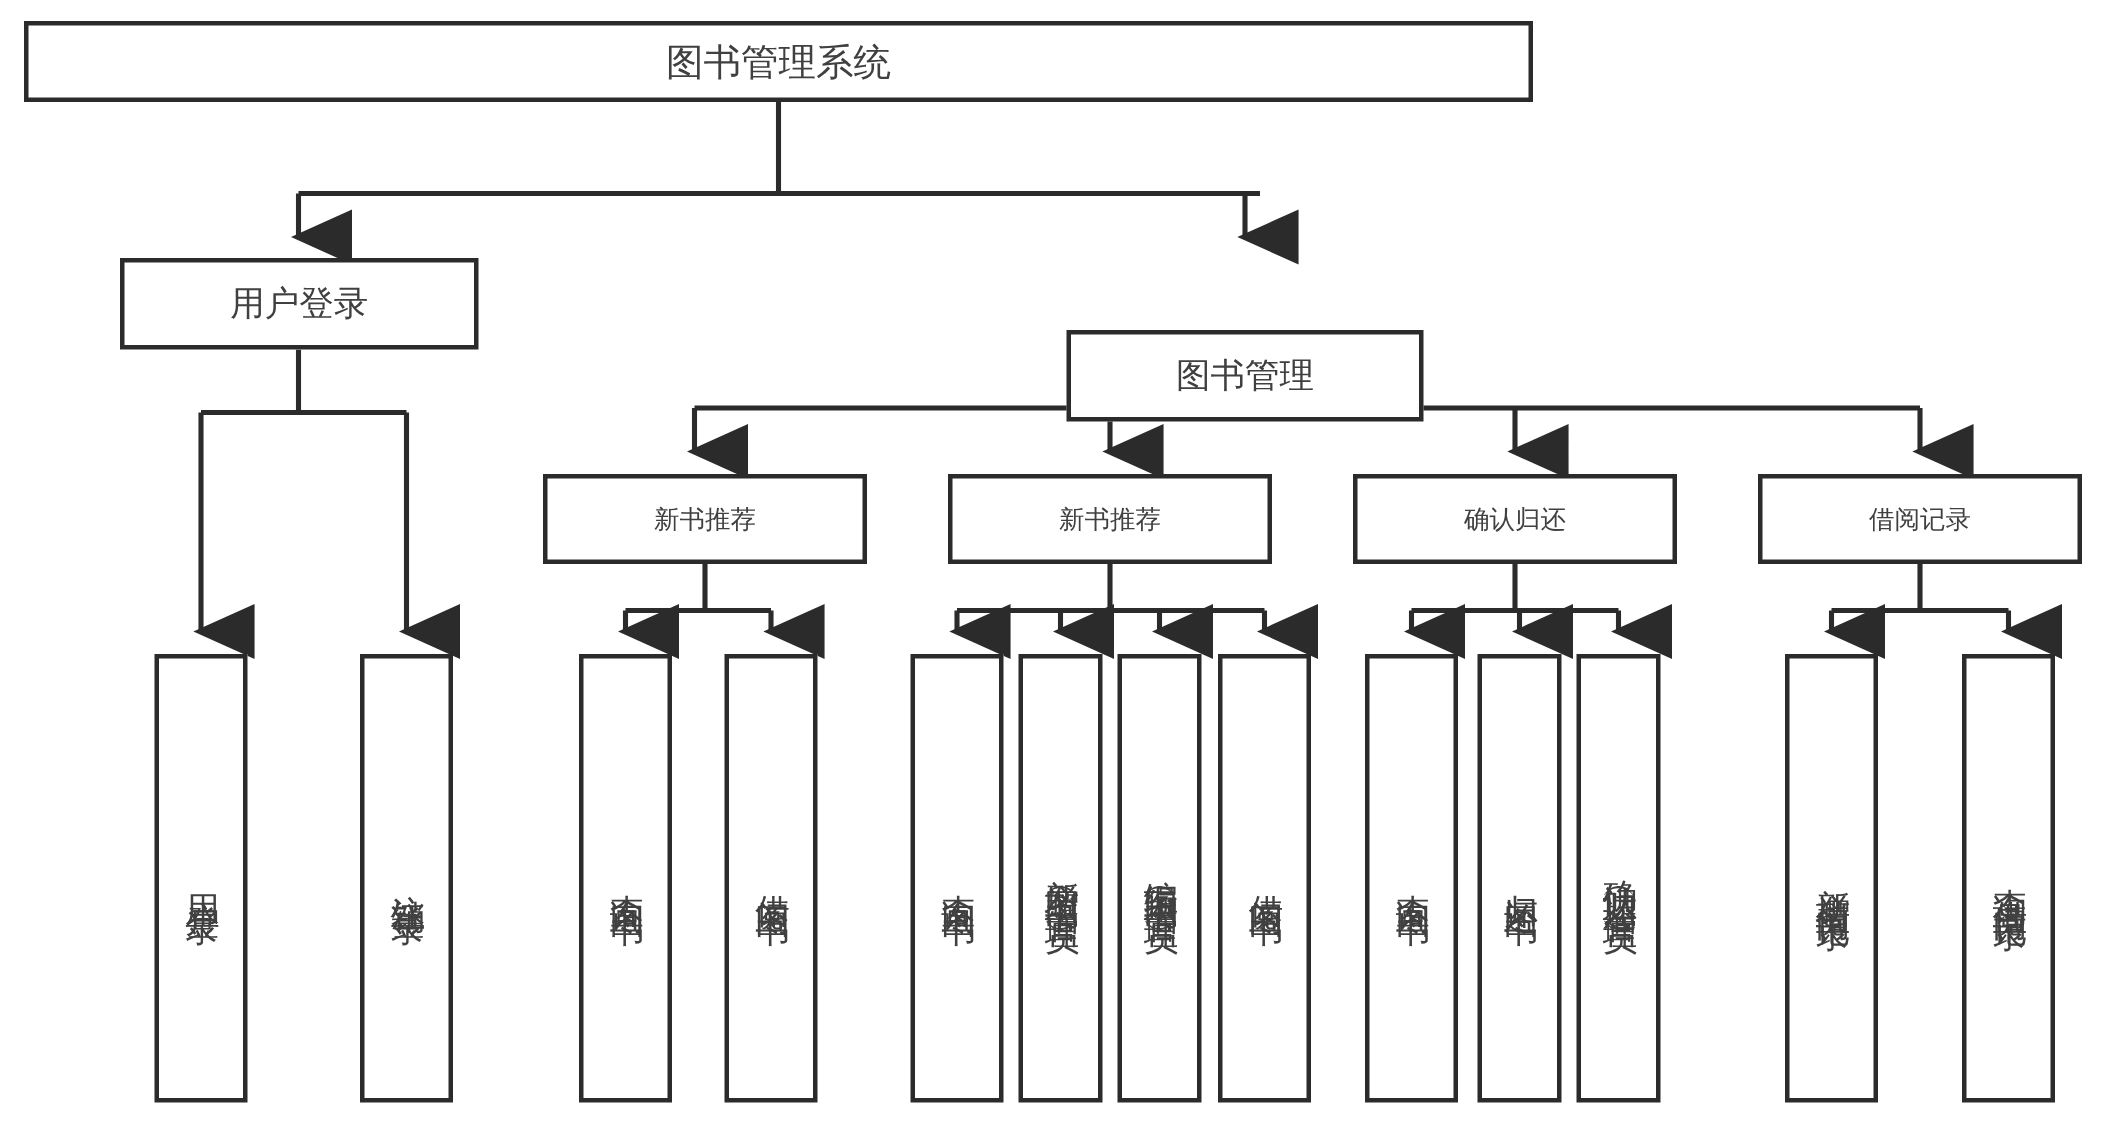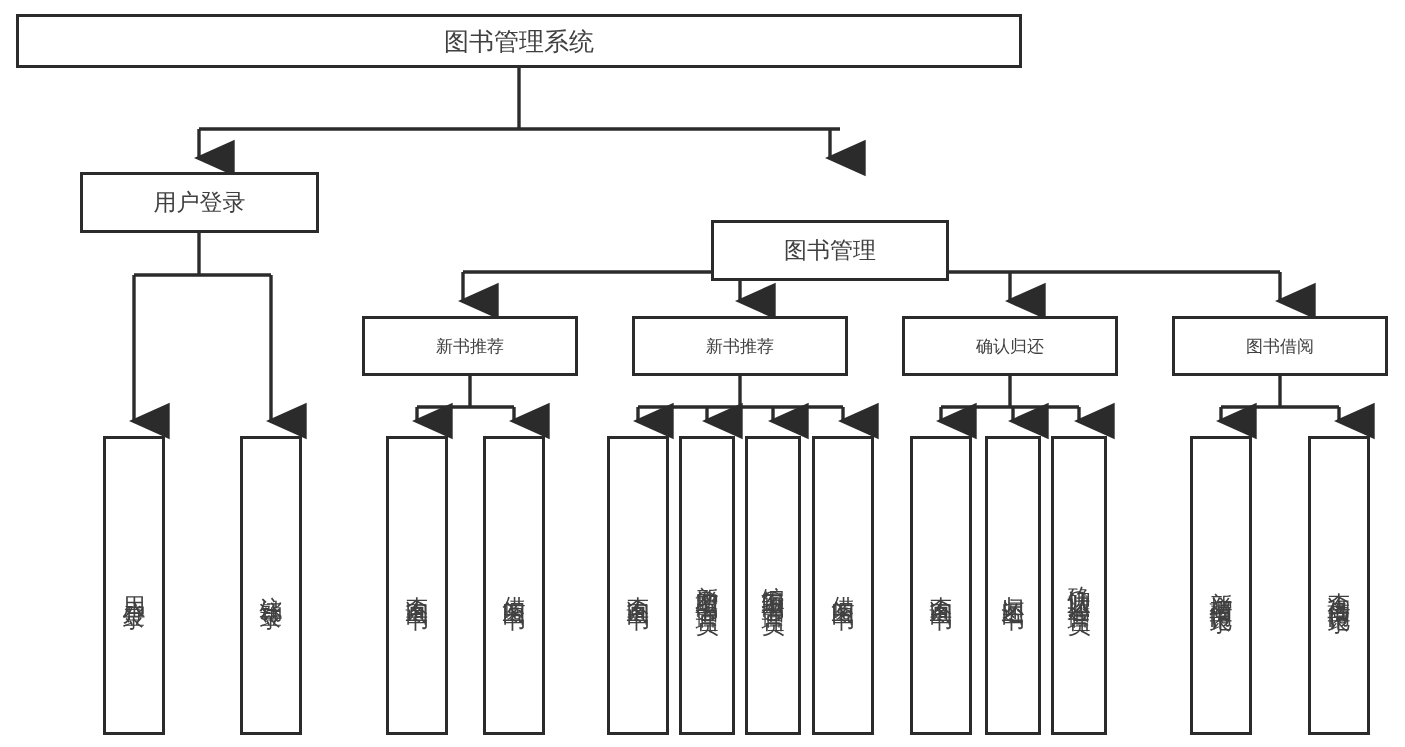--- a/index.html
+++ b/index.html
@@ -134,21 +134,21 @@
   <div class="node level2" style="left: 362px; top: 316px; width: 216px; height: 60px;">
     <span class="label">新书推荐</span>
   </div>
   <div class="node level2" style="left: 632px; top: 316px; width: 216px; height: 60px;">
     <span class="label">新书推荐</span>
   </div>
   <div class="node level2" style="left: 902px; top: 316px; width: 216px; height: 60px;">
     <span class="label">确认归还</span>
   </div>
   <div class="node level2" style="left: 1172px; top: 316px; width: 216px; height: 60px;">
-    <span class="label">图书借阅</span>
+    <span class="label">借阅记录</span>
   </div>
 
   <div id="leaf-host">
       <div class="node leaf" style="left: 103px; top: 436px; width: 62px; height: 299px;">
         <span class="label">用户登录</span>
       </div>
       <div class="node leaf" style="left: 240px; top: 436px; width: 62px; height: 299px;">
         <span class="label">注销登录</span>
       </div>
       <div class="node leaf" style="left: 386px; top: 436px; width: 62px; height: 299px;">

